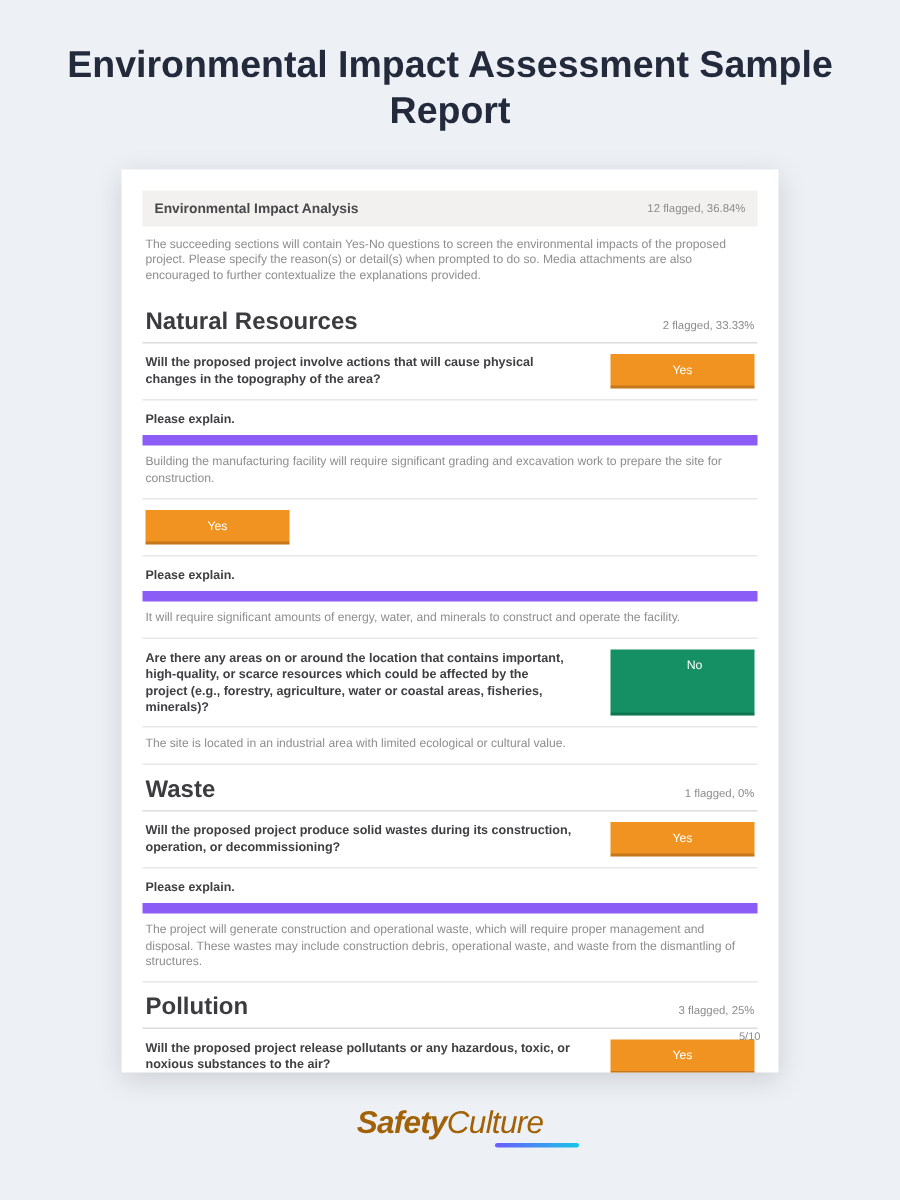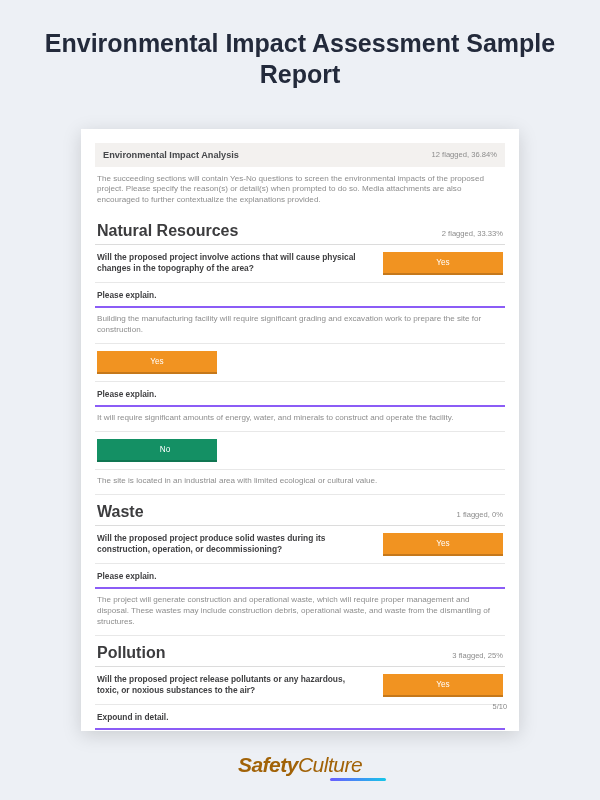--- a/index.html
+++ b/index.html
@@ -13,21 +13,21 @@
   .page-title {
     text-align: center;
     font-size: 25px;
     font-weight: 800;
     color: #232a3b;
     padding: 28px 40px 22px;
     line-height: 1.25;
   }
   .report {
     width: 438px;
-    margin: 16px auto;
+    margin: 0 auto;
     background: #fff;
     box-shadow: 0 4px 18px rgba(0,0,0,0.15);
     padding: 14px 14px 8px;
     font-size: 8.1px;
     color: #707074;
     position: relative;
     height: 602px;
     overflow: hidden;
   }
   .report-header {
@@ -77,35 +77,35 @@
     gap: 26px;
   }
   .qtext {
     flex: 1;
     font-weight: 700;
     color: #3f3f41;
     font-size: 8.4px;
     line-height: 1.3;
   }
   .answer {
-    width: 120px;
+    width: 96px;
     text-align: center;
     color: #fff;
     font-size: 8.2px;
     padding: 6px 0;
     border-bottom: 2px solid rgba(0,0,0,0.18);
   }
   .answer.yes { background: #f19321; }
   .answer.no  { background: #149064; padding-left: 16px; }
   .explain-label {
     font-weight: 700;
     color: #3f3f41;
     font-size: 8.3px;
     padding: 7px 2px 6px;
-    border-bottom: 2px solid #8b5cf6;
+    border-bottom: 7px solid #8b5cf6;
   }
   .explain-text {
     color: #8d8d8d;
     font-size: 8.1px;
     line-height: 1.35;
     padding: 6px 2px 7px;
     border-bottom: 1px solid #e8e8e8;
   }
   .footer-page {
     position: absolute;
@@ -161,20 +161,21 @@
   <div class="explain-label">Please explain.</div>
   <div class="explain-text">Building the manufacturing facility will require significant grading and excavation work to prepare the site for construction.</div>
 
   <div class="qrow">
     <div class="answer yes">Yes</div>
   </div>
   <div class="explain-label">Please explain.</div>
   <div class="explain-text">It will require significant amounts of energy, water, and minerals to construct and operate the facility.</div>
 
   <div class="qrow">
+    <div class="qtext">Are there any areas on or around the location that contains important, high-quality, or scarce resources which could be affected by the project (e.g., forestry, agriculture, water or coastal areas, fisheries, minerals)?</div>
     <div class="answer no">No</div>
   </div>
   <div class="explain-text">The site is located in an industrial area with limited ecological or cultural value.</div>
 
   <div class="section-head">
     <span class="section-title">Waste</span>
     <span class="section-meta">1 flagged, 0%</span>
   </div>
 
   <div class="qrow">

